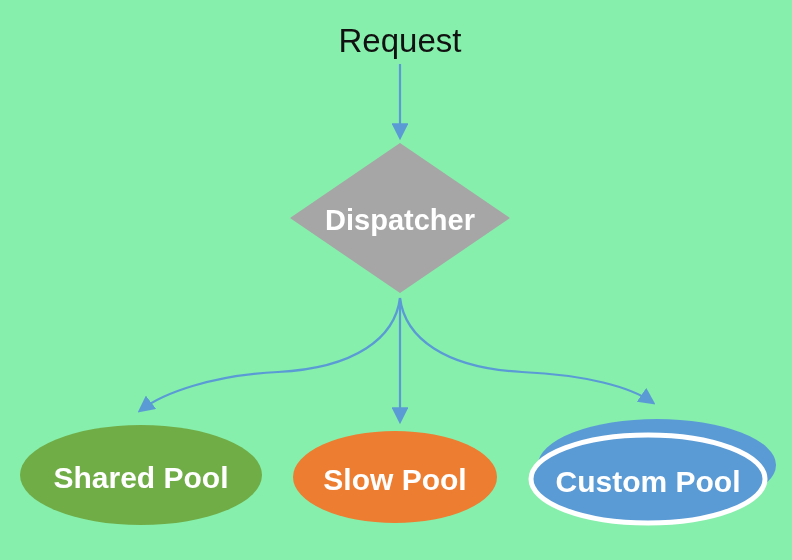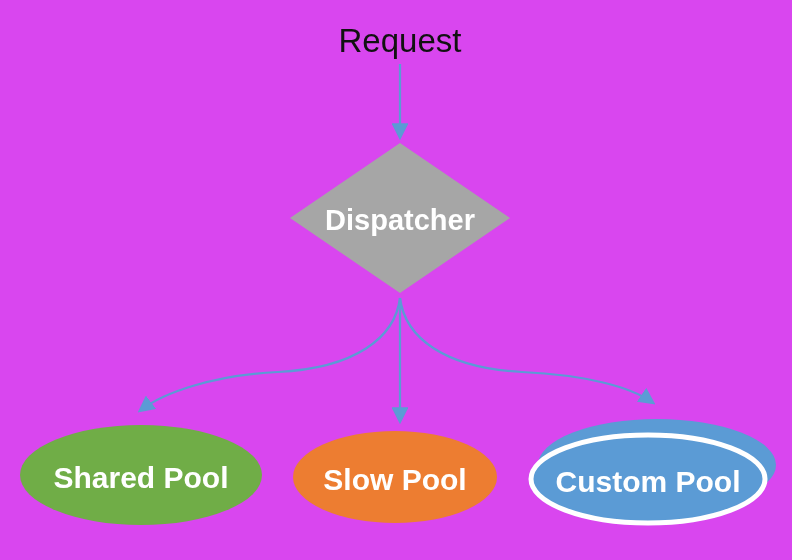--- a/index.html
+++ b/index.html
@@ -8,21 +8,21 @@
     background: #ffffff;
     width: 792px;
     height: 560px;
     overflow: hidden;
     font-family: "Liberation Sans", sans-serif;
   }
   .stage {
     position: relative;
     width: 792px;
     height: 560px;
-    background: #d946ef;
+    background: #86efac;
     text-align: center;
   }
   svg { display: block; }
   .request-text {
     font-family: "Liberation Sans", sans-serif;
     font-size: 33px;
     font-weight: 400;
   }
   .node-label {
     font-family: "Liberation Sans", sans-serif;

